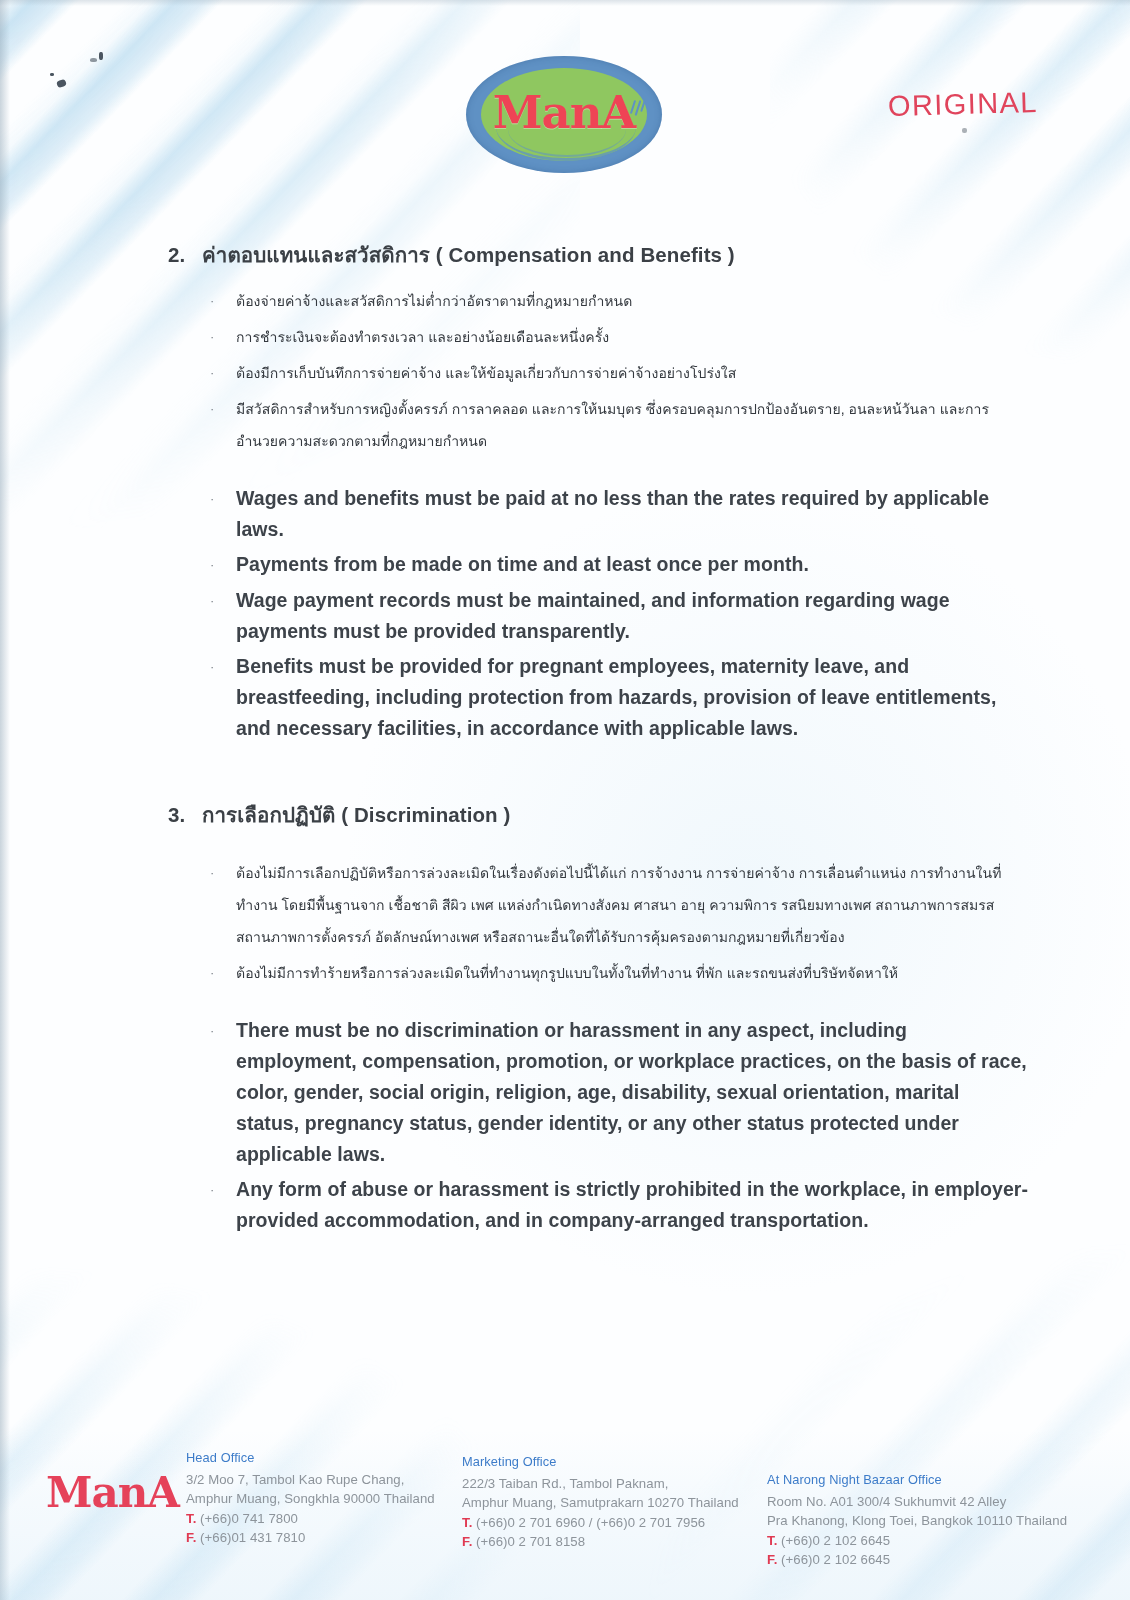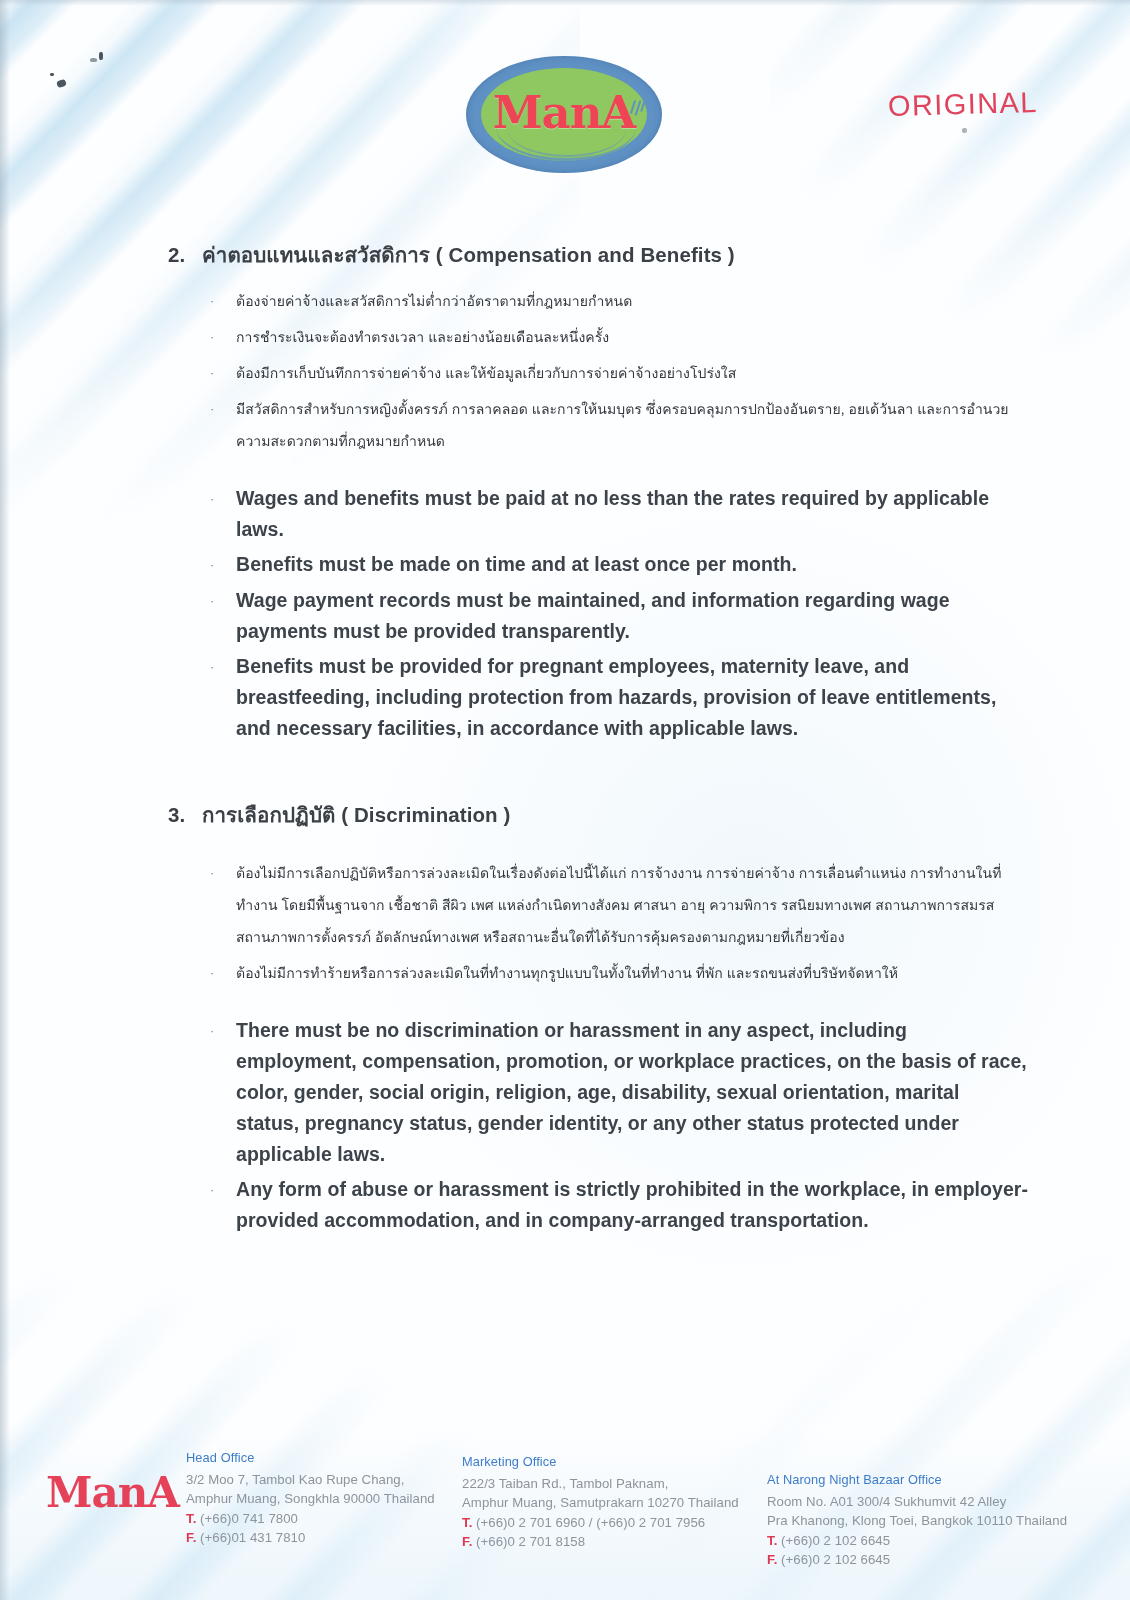--- a/index.html
+++ b/index.html
@@ -352,32 +352,32 @@
         <div class="bullet th">
           <span class="dot">·</span>
           <span class="txt">การชำระเงินจะต้องทำตรงเวลา และอย่างน้อยเดือนละหนึ่งครั้ง</span>
         </div>
         <div class="bullet th">
           <span class="dot">·</span>
           <span class="txt">ต้องมีการเก็บบันทึกการจ่ายค่าจ้าง และให้ข้อมูลเกี่ยวกับการจ่ายค่าจ้างอย่างโปร่งใส</span>
         </div>
         <div class="bullet th">
           <span class="dot">·</span>
-          <span class="txt">มีสวัสดิการสำหรับการหญิงตั้งครรภ์ การลาคลอด และการให้นมบุตร ซึ่งครอบคลุมการปกป้องอันตราย, อยเด้วันลา และการอำนวยความสะดวกตามที่กฎหมายกำหนด</span>
+          <span class="txt">มีสวัสดิการสำหรับการหญิงตั้งครรภ์ การลาคลอด และการให้นมบุตร ซึ่งครอบคลุมการปกป้องอันตราย, อนละหน้วันลา และการอำนวยความสะดวกตามที่กฎหมายกำหนด</span>
         </div>
       </div>
 
       <div class="bullets gap-top">
         <div class="bullet en">
           <span class="dot">·</span>
           <span class="txt">Wages and benefits must be paid at no less than the rates required by applicable laws.</span>
         </div>
         <div class="bullet en">
           <span class="dot">·</span>
-          <span class="txt">Benefits must be made on time and at least once per month.</span>
+          <span class="txt">Payments from be made on time and at least once per month.</span>
         </div>
         <div class="bullet en">
           <span class="dot">·</span>
           <span class="txt">Wage payment records must be maintained, and information regarding wage payments must be provided transparently.</span>
         </div>
         <div class="bullet en">
           <span class="dot">·</span>
           <span class="txt">Benefits must be provided for pregnant employees, maternity leave, and breastfeeding, including protection from hazards, provision of leave entitlements, and necessary facilities, in accordance with applicable laws.</span>
         </div>
       </div>

